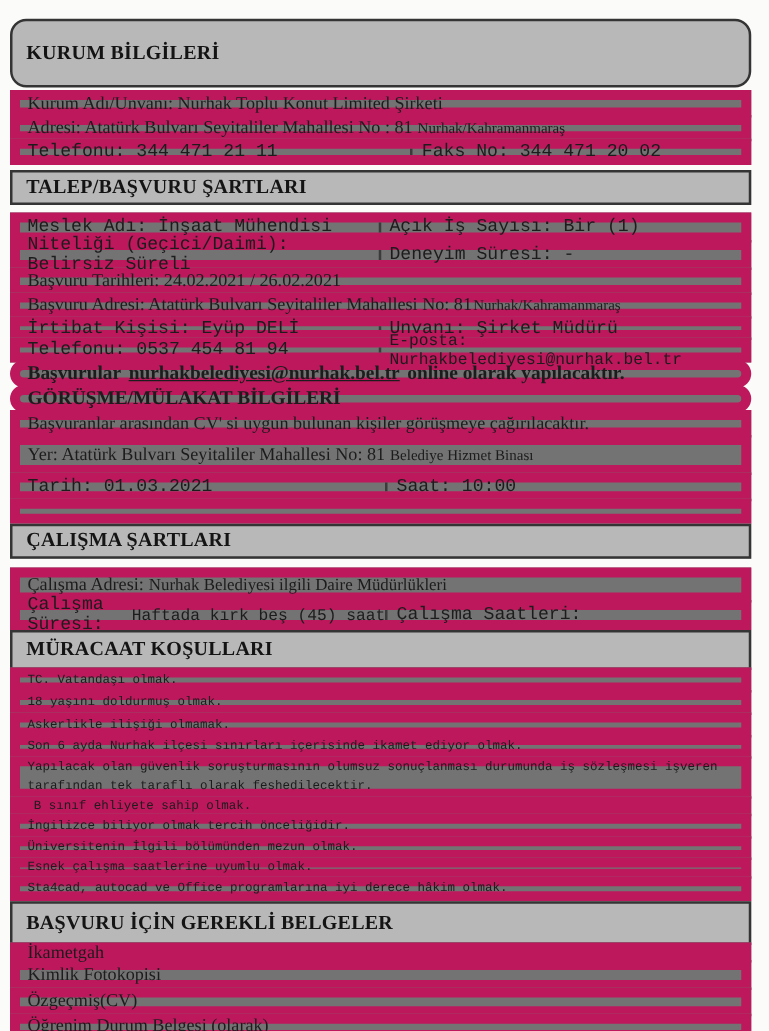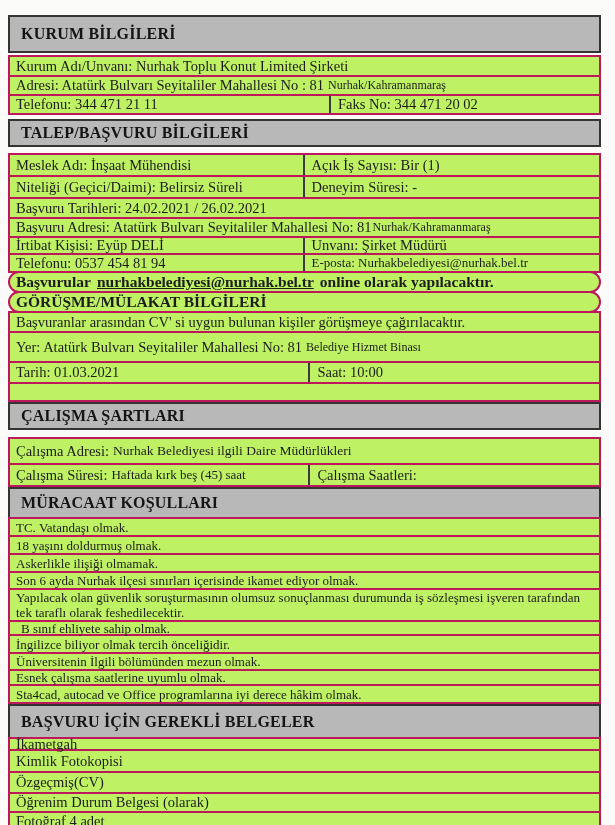--- a/index.html
+++ b/index.html
@@ -9,61 +9,61 @@
     font-family:"Liberation Serif","DejaVu Serif",serif;
     color:#1c1c1c;
   }
   .doc{width:593px;margin:15px 0 0 8px;}
   .hdr{
     box-sizing:border-box;border:2px solid #343434;background:#b7b8b7;
     display:flex;align-items:center;padding-left:11px;
     font-weight:bold;font-size:16px;letter-spacing:.2px;color:#141414;
   }
   .r,.r2{
-    box-sizing:border-box;border:2px solid #be185d;margin-top:-2px;
-    background:#bef264;font-size:14.5px;
+    box-sizing:border-box;border:8px solid #be185d;margin-top:-2px;
+    background:#737373;font-size:14.5px;
   }
   .r{display:flex;align-items:center;padding-left:6px;}
-  .r2{display:flex;padding:0;}
+  .r2{display:flex;padding:0;font-family:Liberation Mono, monospace;}
   .r2 .cl{box-sizing:border-box;border-right:2px solid #3b3b3b;display:flex;align-items:center;padding-left:6px;}
   .r2 .cr{display:flex;align-items:center;padding-left:7px;flex:1;}
   .sm{font-size:12px;margin-left:4px;white-space:nowrap;}
   .sm0{font-size:12px;margin-left:1px;white-space:nowrap;}
   .bold{font-weight:bold;border-radius:11px;}
-  .cond{font-size:13px;line-height:15px;}
+  .cond{font-size:10px;line-height:15px;font-family:Liberation Mono, monospace;}
   .u{text-decoration:underline;margin:0 6px;}
   .wrap{align-items:center;}
   .wrap .wtxt{display:block;line-height:15.5px;padding-right:8px;}
 </style>
 </head>
 <body>
 
 <div class="doc">
 
-  <div class="hdr" style="height:38px;">
+  <div class="hdr" style="height:55px;border-radius:13px;">
     <span>KURUM BİLGİLERİ</span>
   </div>
   <div class="r" style="height:22px;margin-top:2px;">
     <span>Kurum Adı/Unvanı: Nurhak Toplu Konut Limited Şirketi</span>
   </div>
   <div class="r" style="height:21px;">
     <span>Adresi: Atatürk Bulvarı Seyitaliler Mahallesi No : 81</span>
     <span class="sm">Nurhak/Kahramanmaraş</span>
   </div>
   <div class="r2" style="height:21px;">
     <div class="cl" style="width:54.5%;">
       <span>Telefonu: 344 471 21 11</span>
     </div>
     <div class="cr">
       <span>Faks No: 344  471 20 02</span>
     </div>
   </div>
 
   <div class="hdr" style="height:28px;margin-top:4px;">
-    <span>TALEP/BAŞVURU BİLGİLERİ</span>
+    <span>TALEP/BAŞVURU ŞARTLARI</span>
   </div>
   <div class="r2" style="height:24px;margin-top:6px;">
     <div class="cl" style="width:50%;">
       <span>Meslek Adı: İnşaat Mühendisi</span>
     </div>
     <div class="cr">
       <span>Açık İş Sayısı: Bir (1)</span>
     </div>
   </div>
   <div class="r2" style="height:24px;">

